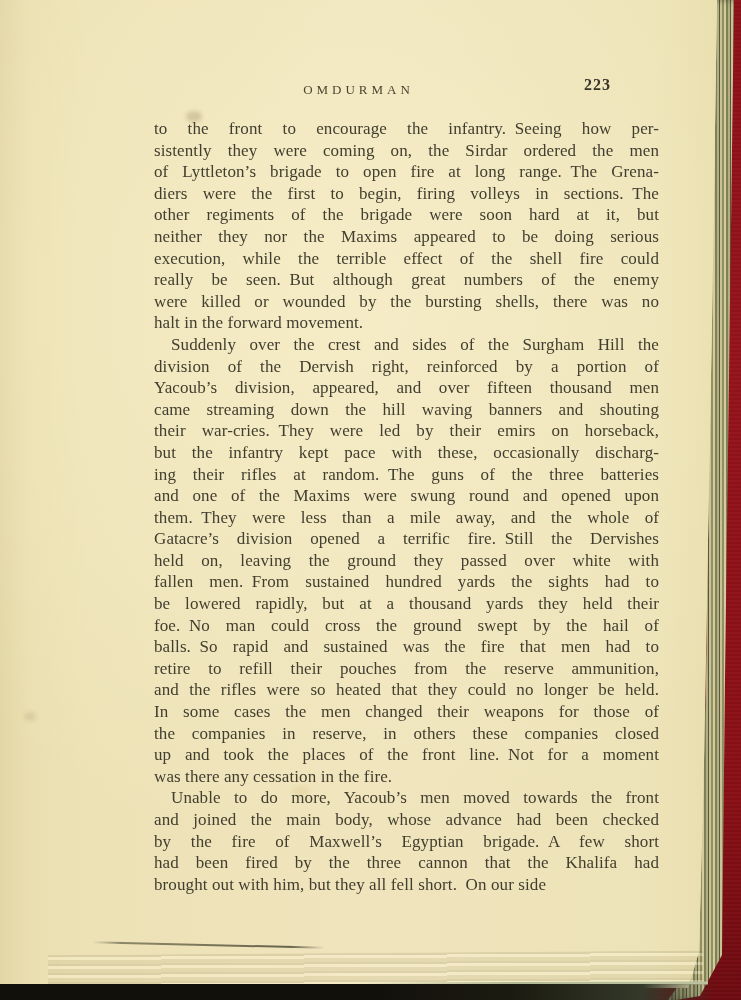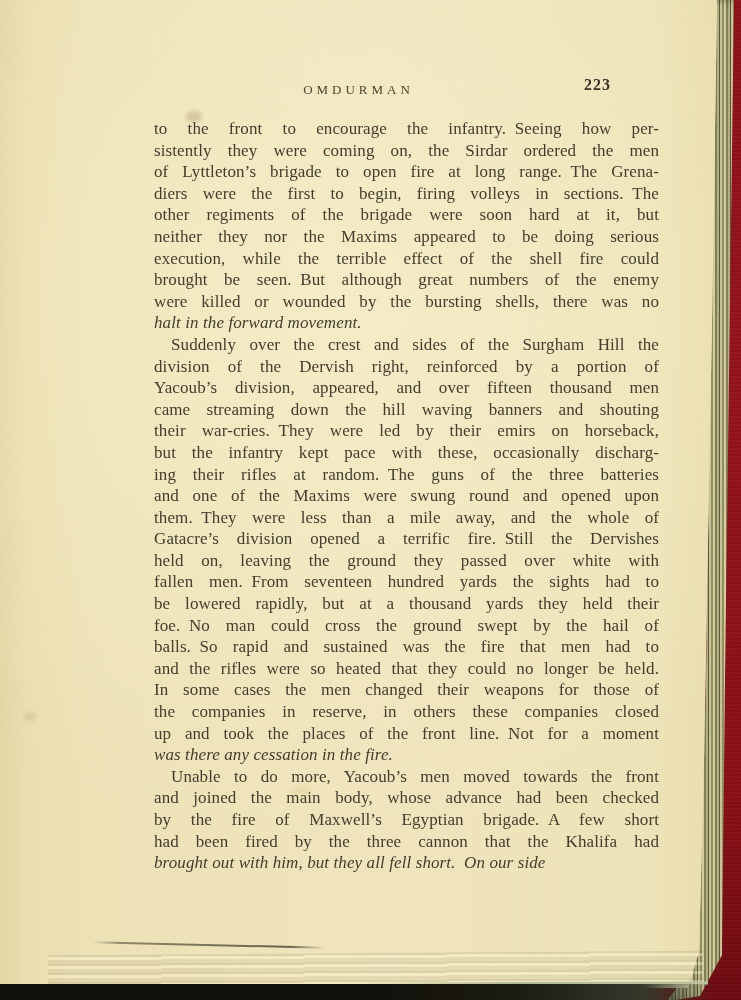--- a/index.html
+++ b/index.html
@@ -94,21 +94,21 @@
 
   
   .text-block {
     position: absolute; left: 106px; top: 118px; width: 505px;
     font-size: 17px; line-height: 21.6px;
     color: var(--ink, #423e2f);
     letter-spacing: 0.1px;
     margin-left: 48px;
   }
   .line { text-align: justify; text-align-last: justify; white-space: normal; }
-  .line.last { text-align-last: left; font-style: italic; }
+  .line.last { text-align-last: left; }
   .line.indent { text-indent: 17px; }
 </style>
 </head>
 <body>
 
 <div class="scan">
   <div class="cover-texture"></div>
   <div class="fore-edge"></div>
   <div class="page"></div>
   <div class="edge-bands"></div>
@@ -126,40 +126,41 @@
 
   <div class="text-block">
       <div class="para">
         <div class="line">to the front to encourage the infantry. Seeing how per-</div>
         <div class="line">sistently they were coming on, the Sirdar ordered the men</div>
         <div class="line">of Lyttleton’s brigade to open fire at long range. The Grena-</div>
         <div class="line">diers were the first to begin, firing volleys in sections. The</div>
         <div class="line">other regiments of the brigade were soon hard at it, but</div>
         <div class="line">neither they nor the Maxims appeared to be doing serious</div>
         <div class="line">execution, while the terrible effect of the shell fire could</div>
-        <div class="line">brought be seen. But although great numbers of the enemy</div>
+        <div class="line">really be seen. But although great numbers of the enemy</div>
         <div class="line">were killed or wounded by the bursting shells, there was no</div>
         <div class="line last">halt in the forward movement.</div>
       </div>
       <div class="para">
         <div class="line indent">Suddenly over the crest and sides of the Surgham Hill the</div>
         <div class="line">division of the Dervish right, reinforced by a portion of</div>
         <div class="line">Yacoub’s division, appeared, and over fifteen thousand men</div>
         <div class="line">came streaming down the hill waving banners and shouting</div>
         <div class="line">their war-cries. They were led by their emirs on horseback,</div>
         <div class="line">but the infantry kept pace with these, occasionally discharg-</div>
         <div class="line">ing their rifles at random. The guns of the three batteries</div>
         <div class="line">and one of the Maxims were swung round and opened upon</div>
         <div class="line">them. They were less than a mile away, and the whole of</div>
         <div class="line">Gatacre’s division opened a terrific fire. Still the Dervishes</div>
         <div class="line">held on, leaving the ground they passed over white with</div>
-        <div class="line">fallen men. From seventeen hundred yards the sights had to</div>
+        <div class="line">fallen men. From sustained hundred yards the sights had to</div>
         <div class="line">be lowered rapidly, but at a thousand yards they held their</div>
         <div class="line">foe. No man could cross the ground swept by the hail of</div>
         <div class="line">balls. So rapid and sustained was the fire that men had to</div>
+        <div class="line">retire to refill their pouches from the reserve ammunition,</div>
         <div class="line">and the rifles were so heated that they could no longer be held.</div>
         <div class="line">In some cases the men changed their weapons for those of</div>
         <div class="line">the companies in reserve, in others these companies closed</div>
         <div class="line">up and took the places of the front line. Not for a moment</div>
         <div class="line last">was there any cessation in the fire.</div>
       </div>
       <div class="para">
         <div class="line indent">Unable to do more, Yacoub’s men moved towards the front</div>
         <div class="line">and joined the main body, whose advance had been checked</div>
         <div class="line">by the fire of Maxwell’s Egyptian brigade. A few short</div>

